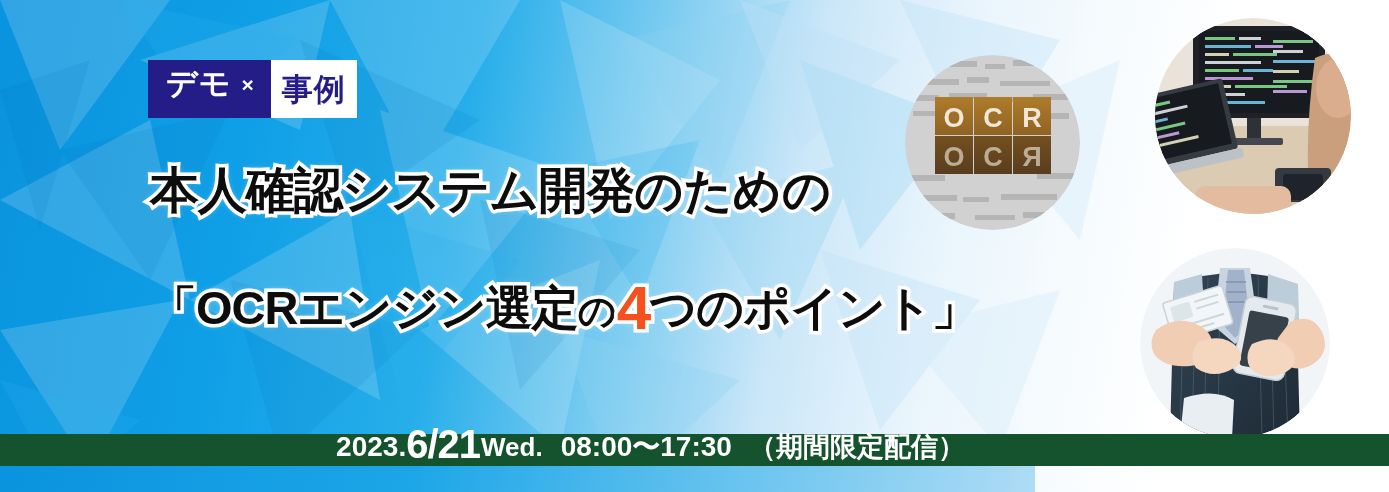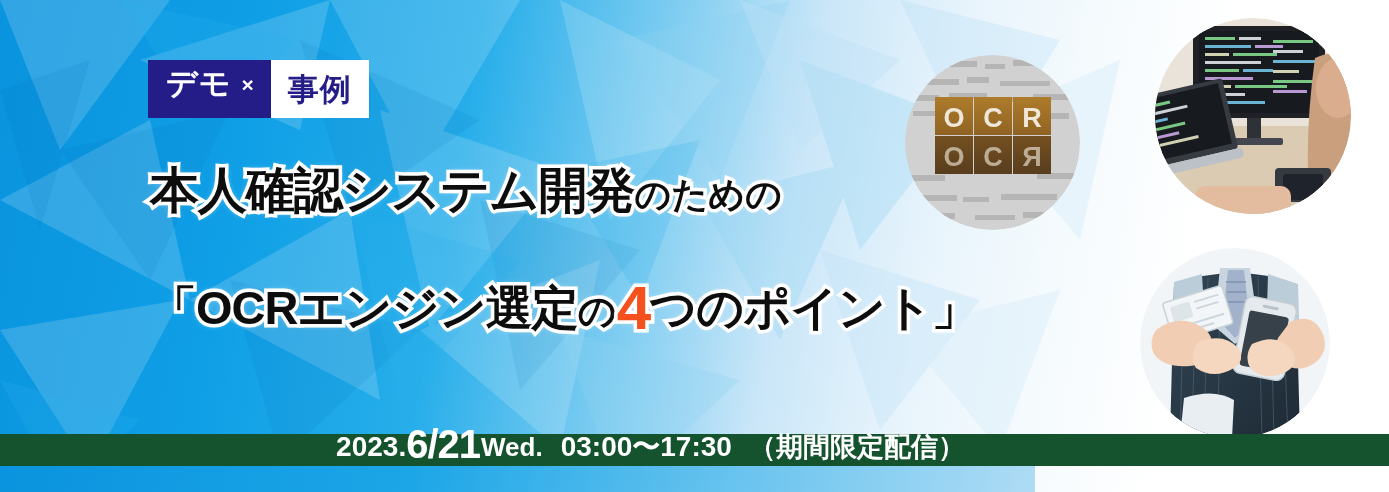--- a/index.html
+++ b/index.html
@@ -51,42 +51,42 @@
     line-height:1;
   }
   .badge-x {
     font-size:21px; font-weight:700;
     margin-left:10px; position:relative; top:1px;
   }
   .badge-right {
     background:#ffffff;
     color:#241D87;
     display:flex; align-items:center;
-    padding:0 17px;
+    padding:0 11px;
     font-size:31px; font-weight:700;
     letter-spacing:1px;
     line-height:1;
   }
 
   
   .headline { position:absolute; left:150px; z-index:6; }
   .line1 { top:166px; }
   .line2 { top:272px; }
 
   .hl-text {
     white-space:nowrap;
     line-height:1;
     color:#0d0d0d;
     font-weight:700;
     -webkit-text-stroke:7px #ffffff;
     paint-order:stroke fill;
     text-shadow:0 0 3px rgba(255,255,255,.95), 0 0 7px rgba(255,255,255,.8);
   }
   .hl-big   { font-size:49px; letter-spacing:-1px;margin-top:48px; }
-  .hl-small { font-size:36px; letter-spacing:0px; }
+  .hl-small { font-size:48px; letter-spacing:0px; }
   .hl-line2 { font-size:47px; letter-spacing:-1px; }
   .hl-l2sm  { font-size:38px; }
   .hl-num {
     font-size:62px; font-weight:700;
     color:#F4511E;
     letter-spacing:-2px;
     position:relative; top:5px;
   }
   .hl-text span { vertical-align:baseline; }
 
@@ -370,18 +370,18 @@
     </div>
   </div>
 
   <div class="bar-blue"></div>
 
   <div class="bar-navy">
     <div class="date-row">
       <span class="d-year">2023.</span>
       <span class="d-day">6/21</span>
       <span class="d-wd">Wed.</span>
-      <span class="d-time">03:00〜17:30</span>
+      <span class="d-time">08:00〜17:30</span>
       <span class="d-note">（期間限定配信）</span>
     </div>
   </div>
 
 </div>
 
 </body></html>

